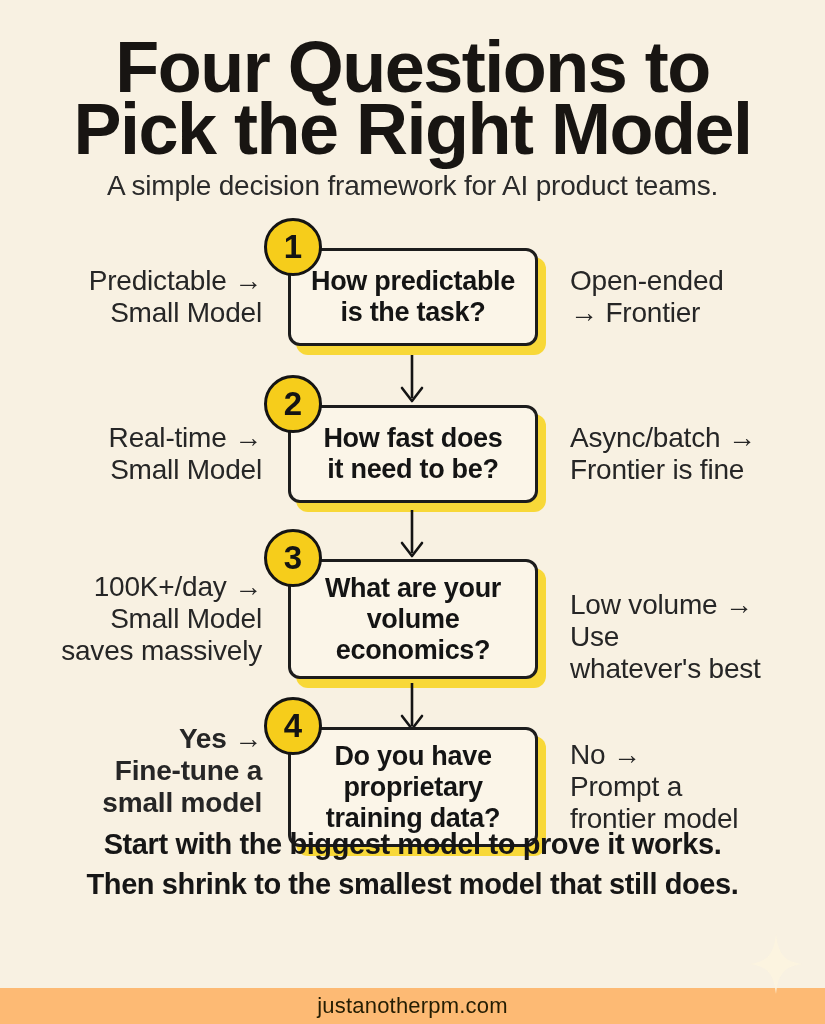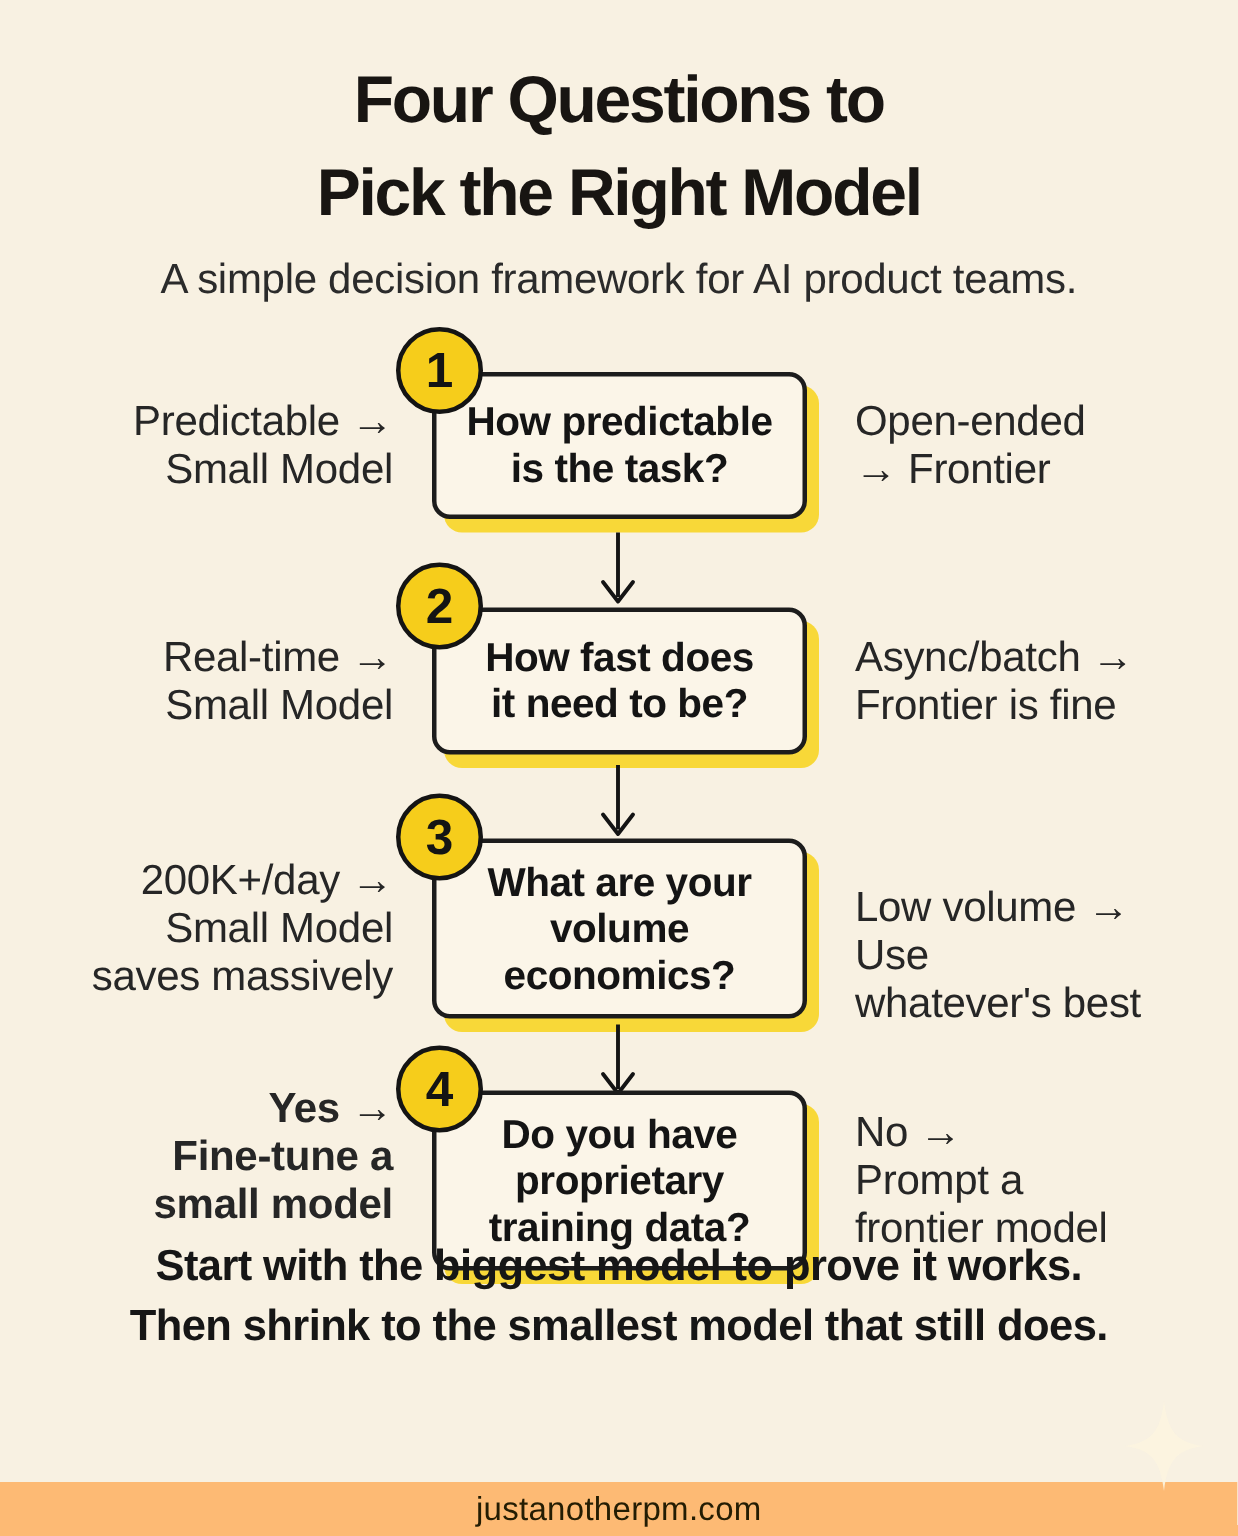--- a/index.html
+++ b/index.html
@@ -8,21 +8,21 @@
     background:#f8f1e2;
     font-family:"Liberation Sans",sans-serif;
     position:relative;overflow:hidden;
     color:#191919;
   }
   .poster{position:absolute;inset:0;}
 
   
   .title{
     position:absolute;top:36px;left:0;width:100%;
-    text-align:center;font-size:44px;font-weight:800;
+    text-align:center;font-size:72px;font-weight:800;
     line-height:62px;letter-spacing:-1.5px;color:#181512;margin:0;
   }
   .title span{display:block;}
   .subtitle{
     position:absolute;top:170px;left:0;width:100%;
     text-align:center;font-size:28px;font-weight:400;
     color:#2b2b2b;margin:0;letter-spacing:-0.2px;
   }
 
   
@@ -109,21 +109,21 @@
     <span>Async/batch →</span>
     <span>Frontier is fine</span>
   </div>
 
   <svg class="down-arrow" style="top:509px;" width="26" height="50" viewBox="0 0 26 50">
     <line x1="13" y1="1" x2="13" y2="44" stroke="#141414" stroke-width="2.6"></line>
     <polyline points="3,34 13,47 23,34" fill="none" stroke="#141414" stroke-width="2.6" stroke-linecap="round" stroke-linejoin="round"></polyline>
   </svg>
 
   <div class="side-label left" style="top:559px;height:120px;">
-    <span>200K+/day →</span>
+    <span>100K+/day →</span>
     <span>Small Model</span>
     <span>saves massively</span>
   </div>
   <div class="badge" style="top:529px;left:264px;">3</div>
   <div class="qbox" style="top:559px;height:120px;">
     <span>What are your</span>
     <span>volume</span>
     <span>economics?</span>
   </div>
   <div class="side-label right" style="top:577px;height:120px;">

